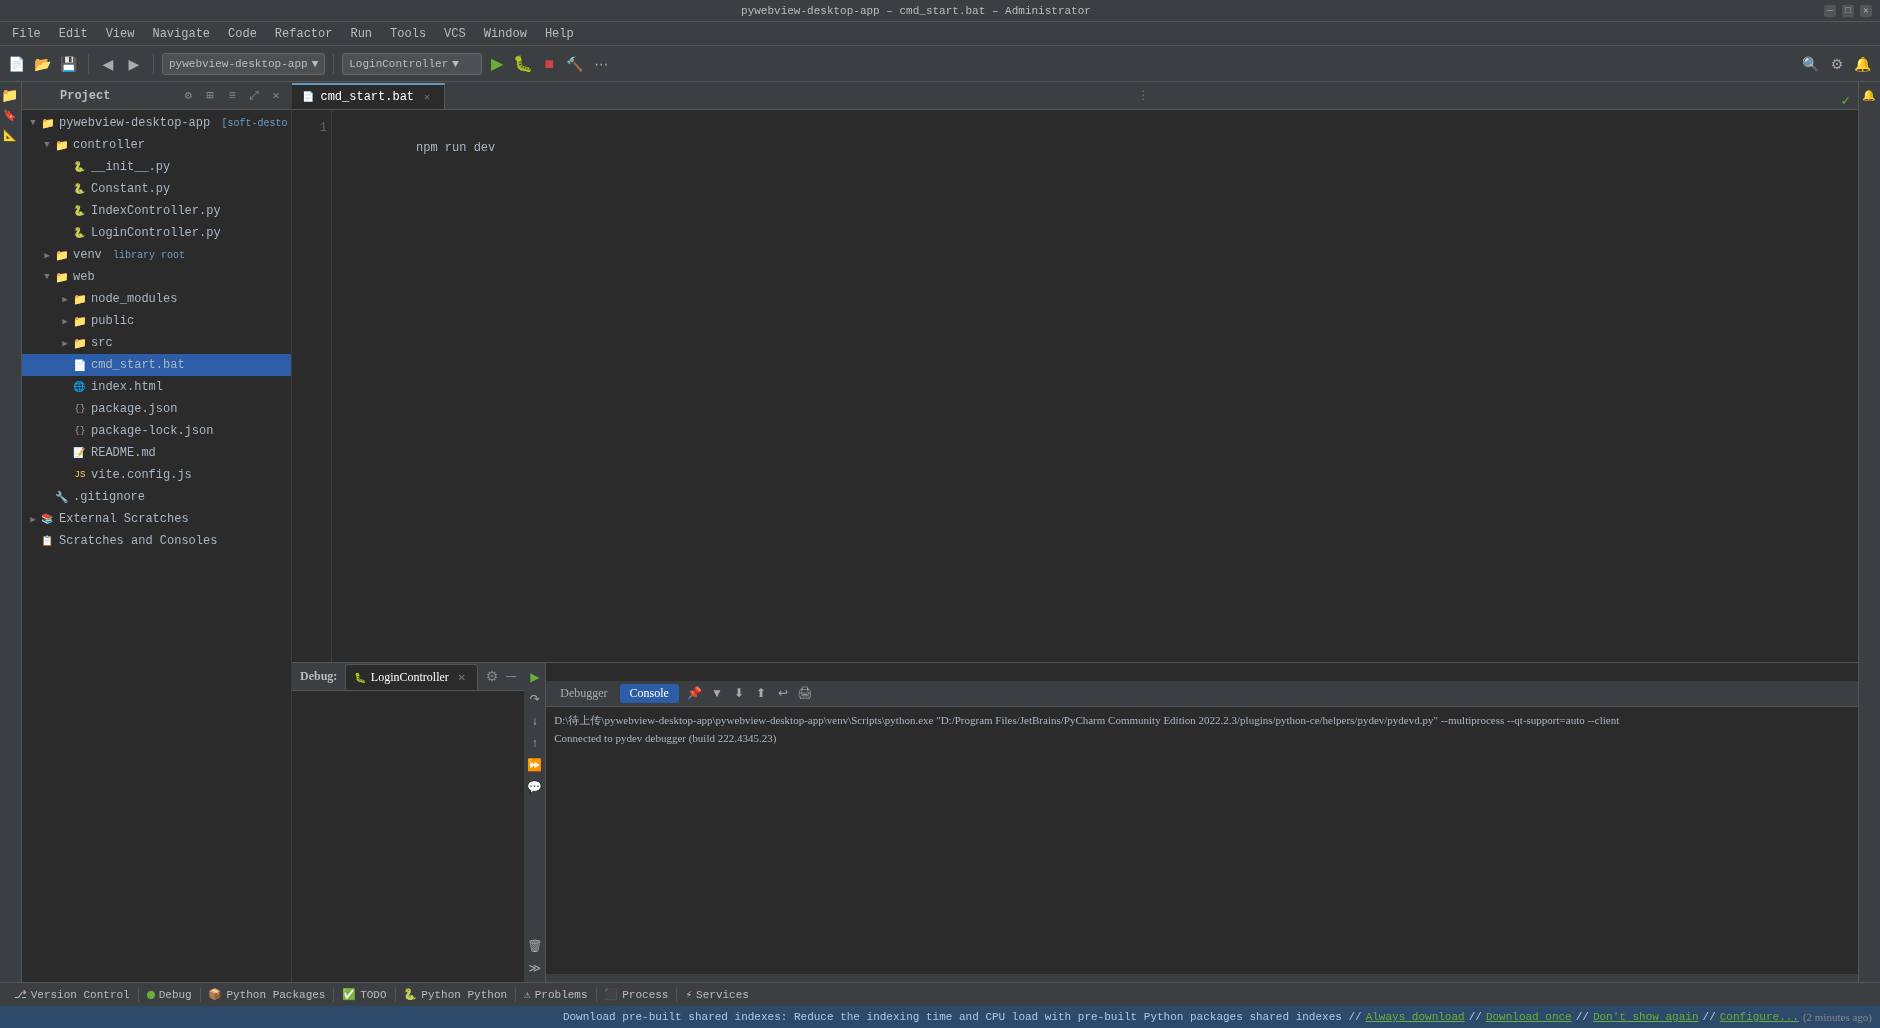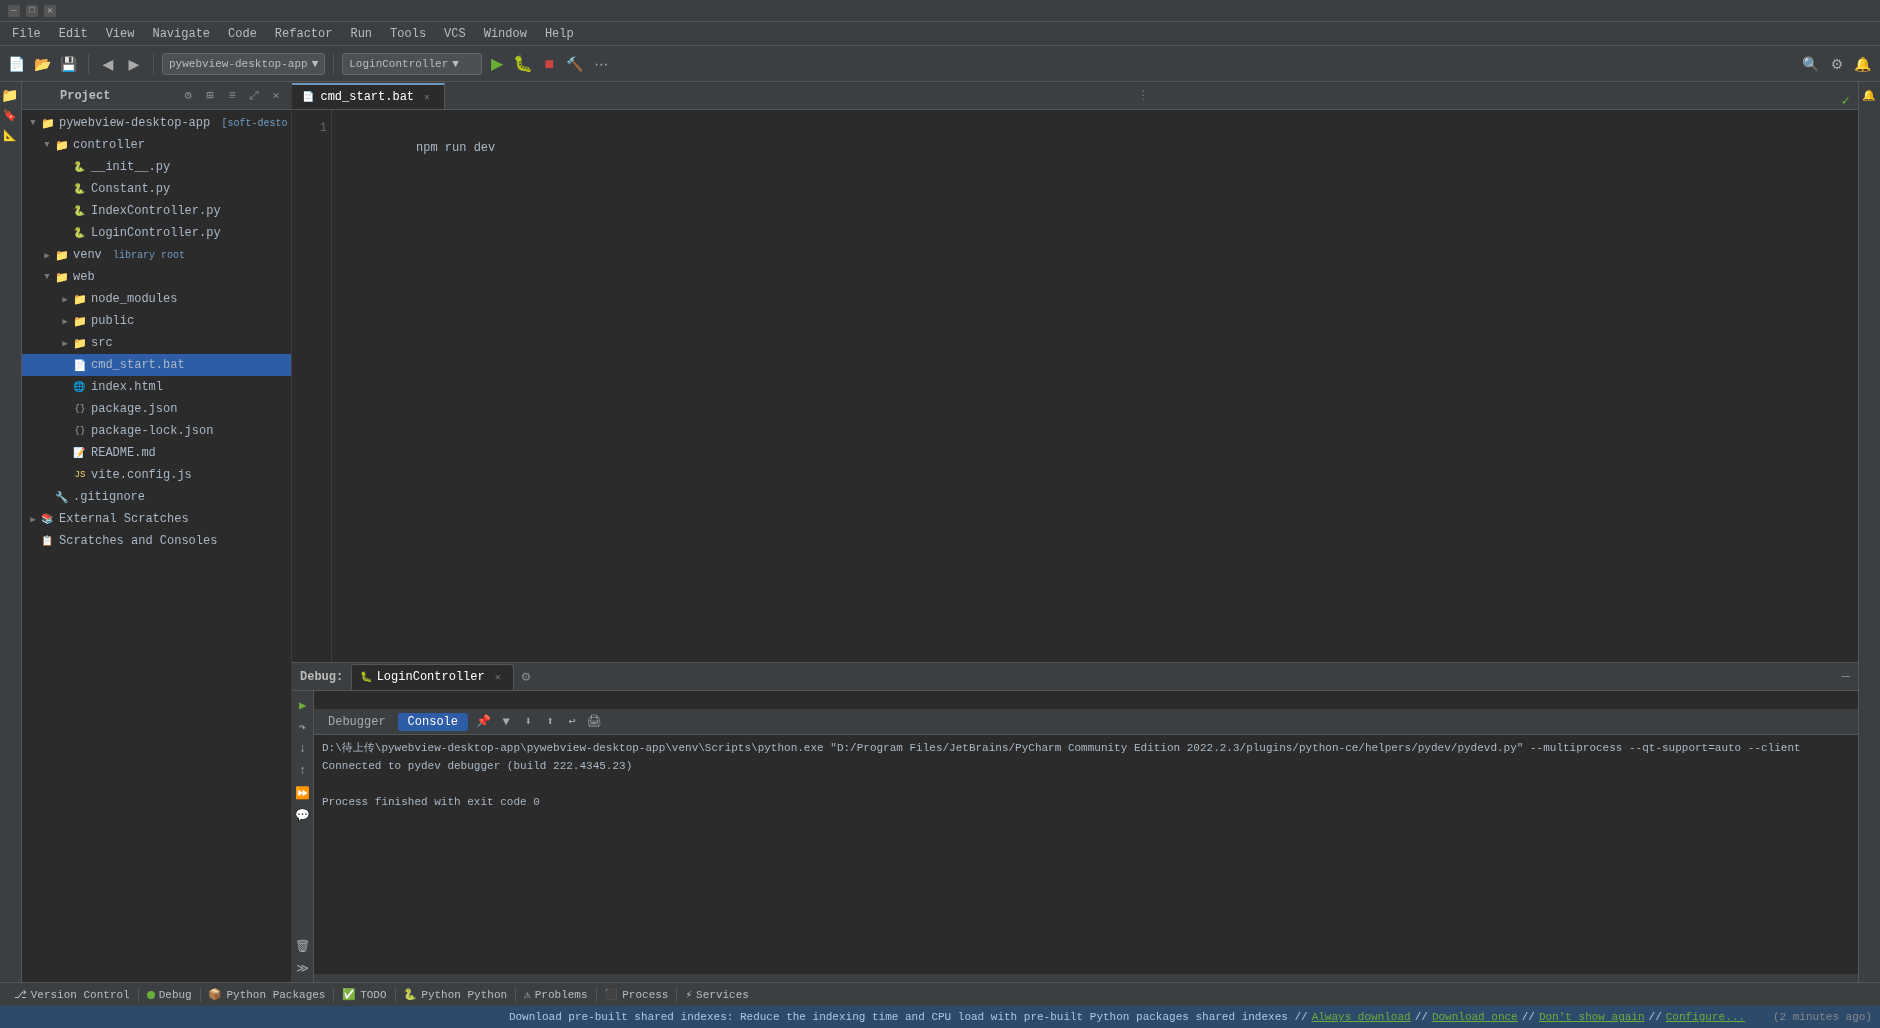--- a/index.html
+++ b/index.html
@@ -330,23 +330,24 @@
       align-items: center;
       padding-top: 4px;
       border-left: 1px solid #555;
       flex-shrink: 0;
     }
 
     
     .bottom-panel {
       height: 320px;
       display: flex;
-      flex-direction: column;
+      flex-direction: row;
       border-top: 1px solid #555;
       flex-shrink: 0;
+      font-family: Liberation Serif, serif;
     }
     .bottom-panel-header {
       height: 28px;
       background: #3c3f41;
       display: flex;
       align-items: center;
       padding: 0 8px;
       border-bottom: 1px solid #555;
       flex-shrink: 0;
       gap: 8px;
@@ -515,20 +516,21 @@
     .console-scrollbar {
       height: 8px;
       background: #3c3f41;
       flex-shrink: 0;
     }
   </style>
 </head>
 <body>
 
 <div class="title-bar">
+  <div class="title-bar-title">pywebview-desktop-app – cmd_start.bat – Administrator</div>
   <div class="title-bar-controls">
     <div class="title-bar-btn">─</div>
     <div class="title-bar-btn">□</div>
     <div class="title-bar-btn">✕</div>
   </div>
 </div>
 
 <div class="menu-bar">
   <div class="menu-item">File</div>
   <div class="menu-item">Edit</div>
@@ -798,21 +800,20 @@
               <div class="debug-btn">⬆</div>
               <div class="debug-btn">↩</div>
               <div class="debug-btn">🖨</div>
             </div>
           </div>
 
           <div class="console-output">
             <div class="console-line path">D:\待上传\pywebview-desktop-app\pywebview-desktop-app\venv\Scripts\python.exe "D:/Program Files/JetBrains/PyCharm Community Edition 2022.2.3/plugins/python-ce/helpers/pydev/pydevd.py" --multiprocess --qt-support=auto --client</div>
             <div class="console-line">Connected to pydev debugger (build 222.4345.23)</div>
             <div class="console-line">&nbsp;</div>
-            <div class="console-line exit">Process finished with exit code 0</div>
           </div>
           <div class="console-scrollbar"></div>
         </div>
       </div>
     </div>
   </div>
 
   <div class="right-strip">
     <div class="strip-icon">🔔</div>
   </div>
@@ -863,14 +864,14 @@
 
 <div class="notification-bar">
   <span>Download pre-built shared indexes: Reduce the indexing time and CPU load with pre-built Python packages shared indexes //</span>
   <span class="notification-link">Always download</span>
   <span> // </span>
   <span class="notification-link">Download once</span>
   <span> // </span>
   <span class="notification-link">Don't show again</span>
   <span> // </span>
   <span class="notification-link">Configure...</span>
-  <span style="margin-left:24px; color:#888;">(2 minutes ago)</span>
+  <span style="margin-left:0; color:#888;font-family:Liberation Serif, serif;">(2 minutes ago)</span>
 </div>
 
 </body></html>

